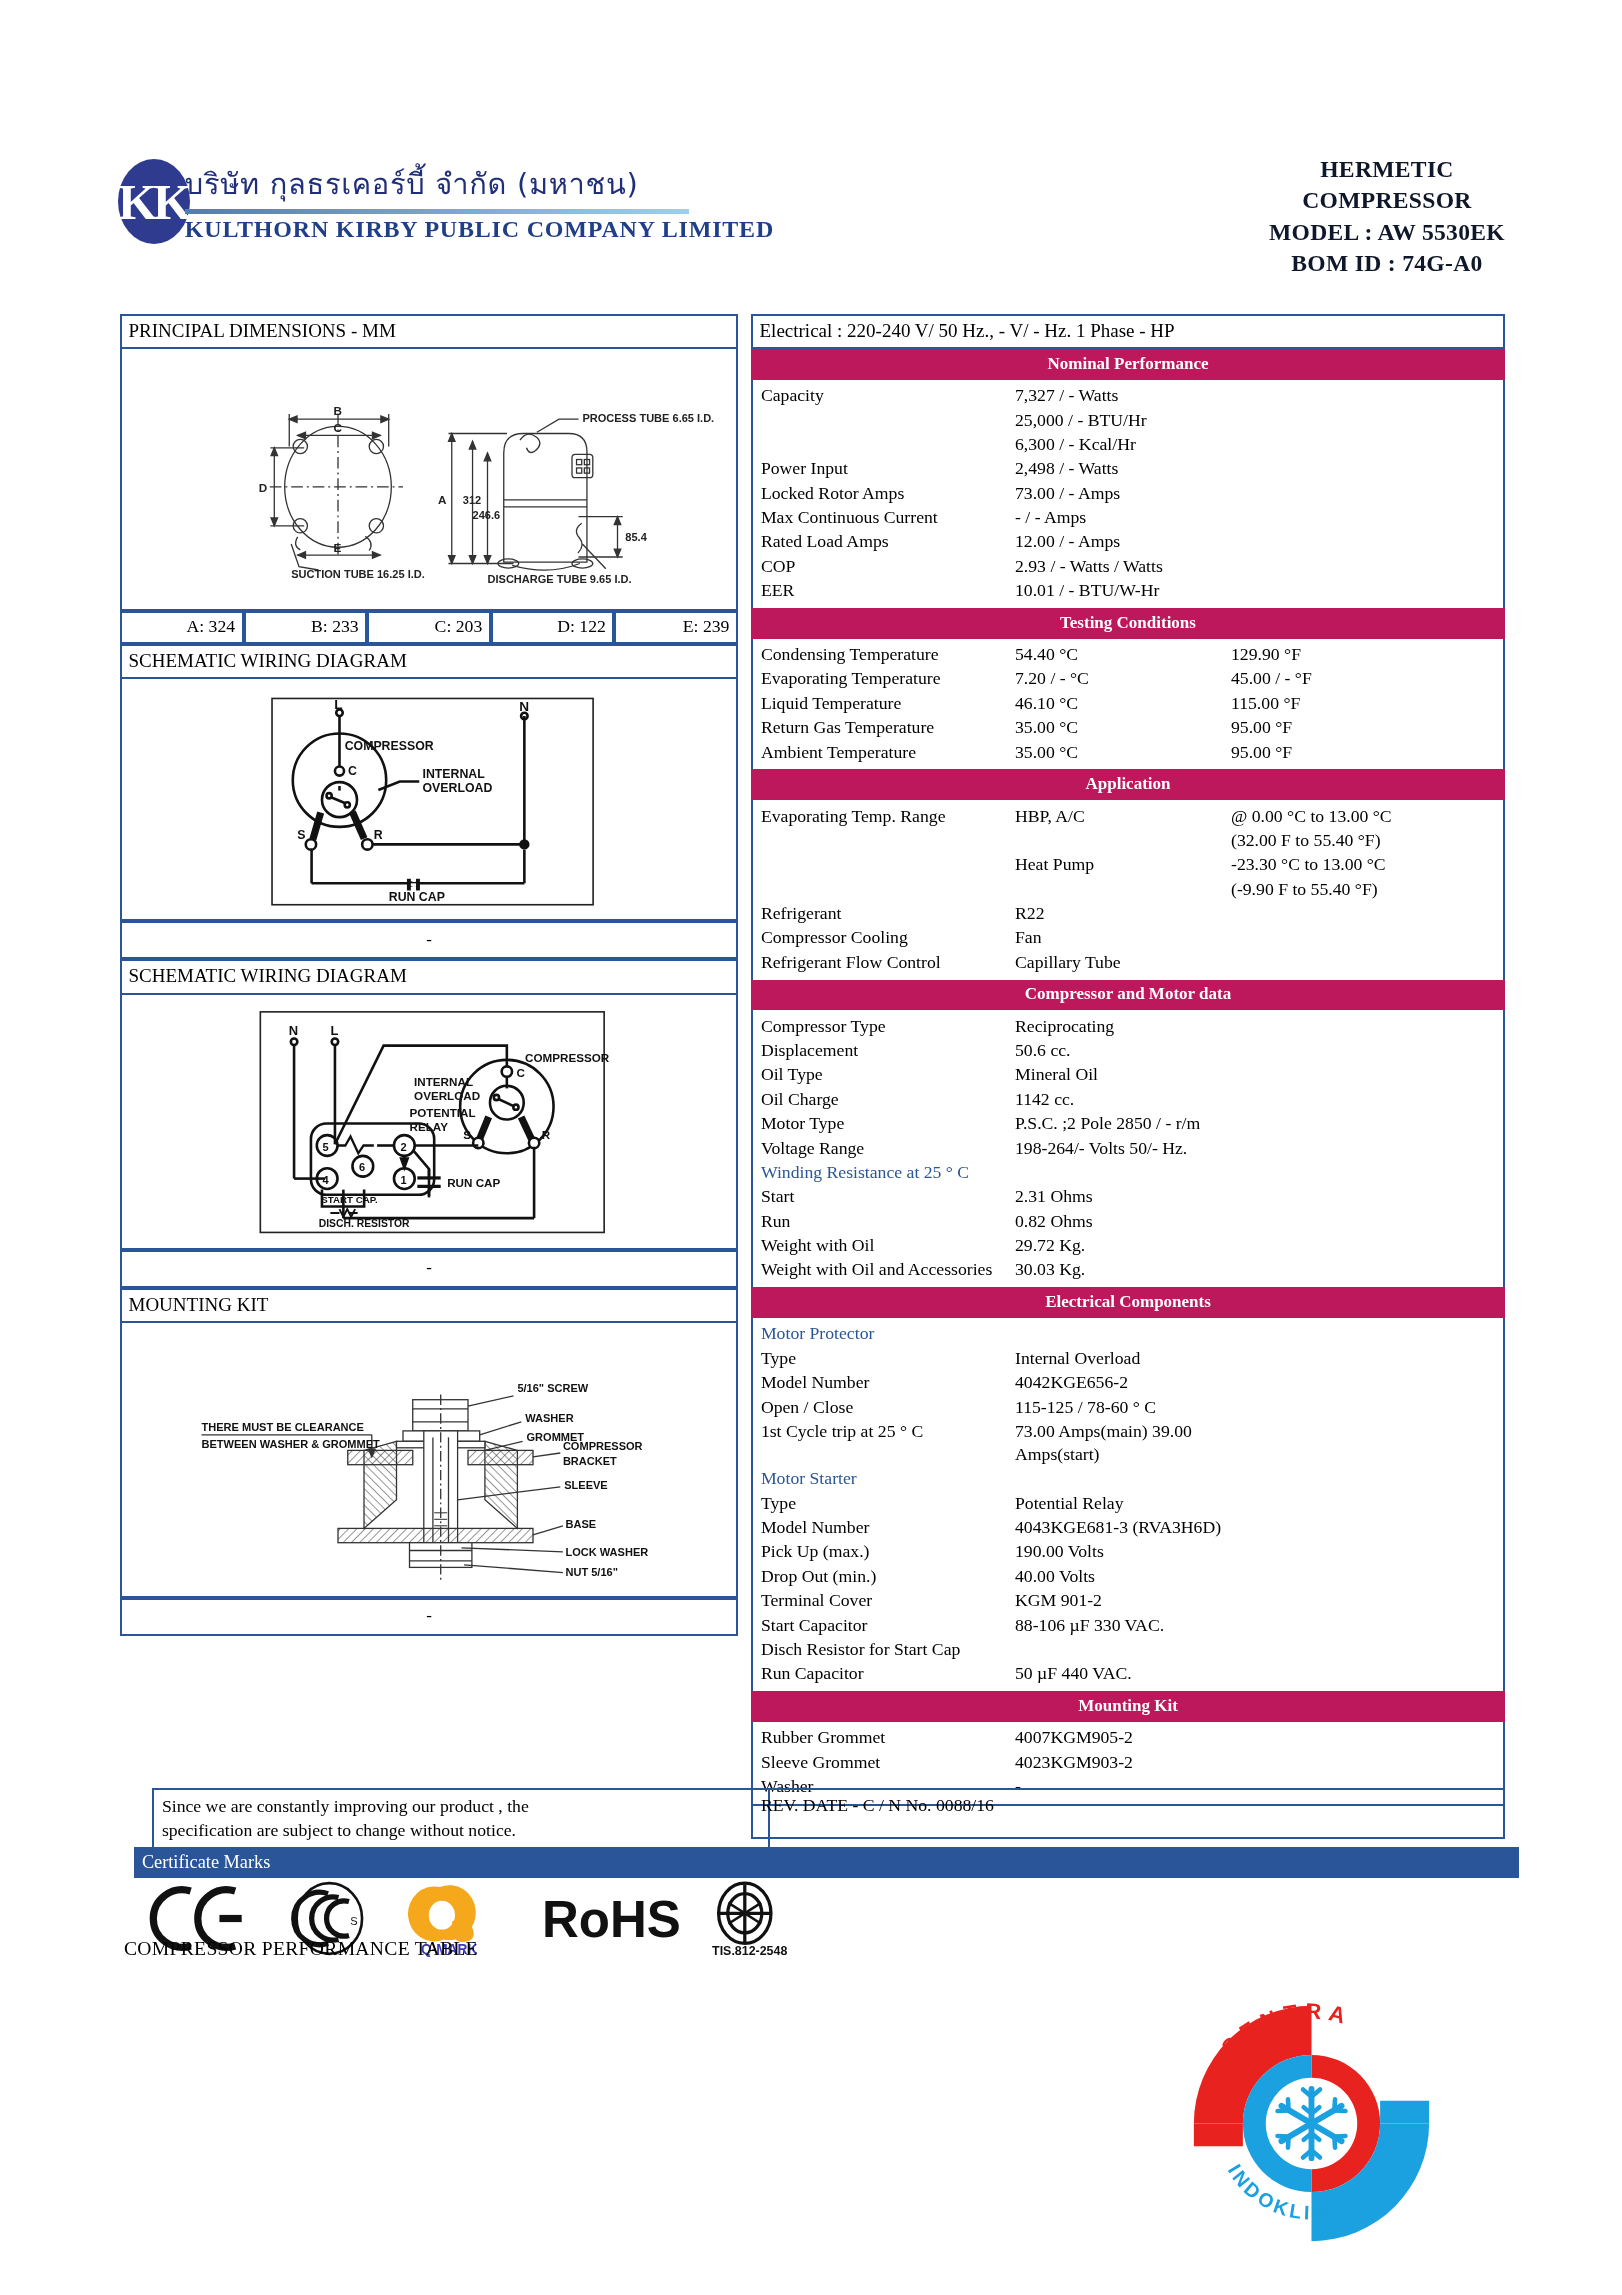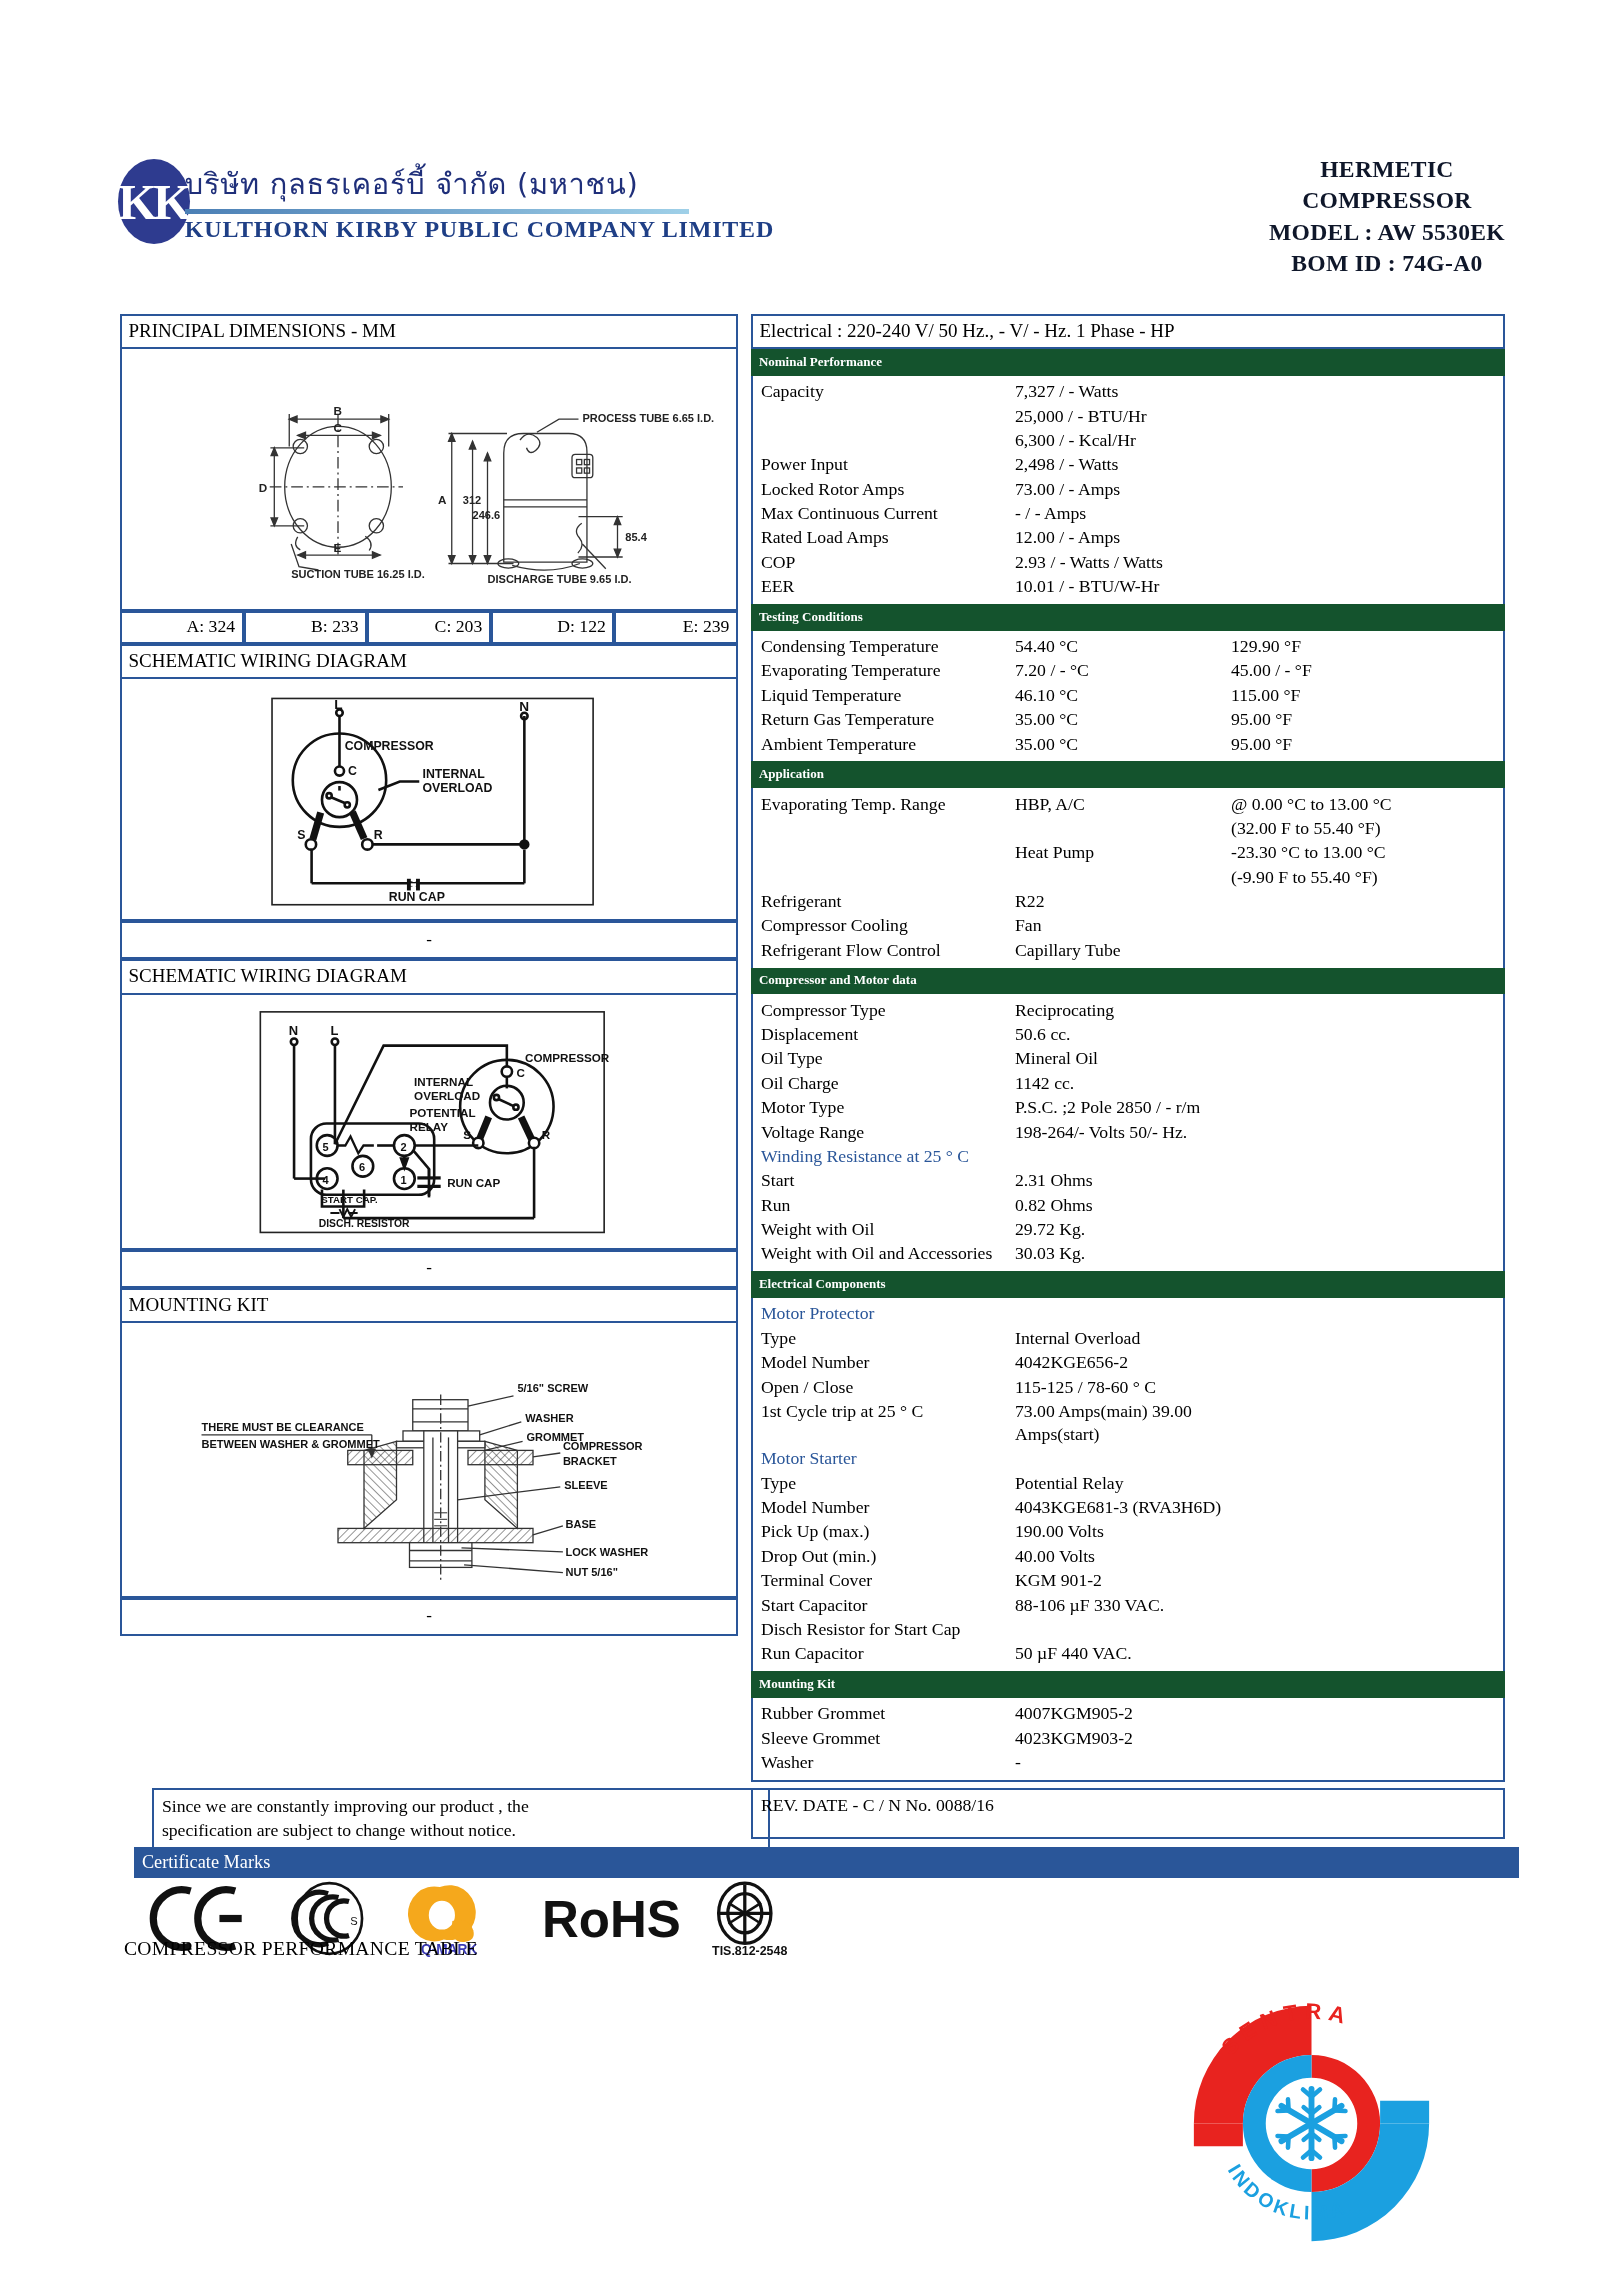--- a/index.html
+++ b/index.html
@@ -17,21 +17,21 @@
   .brand-en{font-family:"Liberation Serif",serif;font-weight:bold;font-size:24px;color:#1f3f86;letter-spacing:0.8px;white-space:nowrap;}
 
   .title-block{position:absolute;right:0;top:0;text-align:center;color:#0f172a;
                font-family:"Liberation Serif",serif;font-weight:bold;font-size:23.6px;line-height:1.33;letter-spacing:0.3px;}
 
   
   .col-left{position:absolute;left:120px;top:314px;width:618px;}
   .col-right{position:absolute;left:751px;top:314px;width:754px;}
   .row-hd{border:2px solid #2a5699;border-bottom-width:2px;box-sizing:border-box;padding:3.9px 6.5px 5.2px 6.5px;
           font-size:19px;background:#fff;}
-  .sec-bar{background:#14532d;color:#fff;font-weight:bold;font-size:13px;padding:4.6px 7.9px 5.9px 7.9px;box-sizing:border-box;}
+  .sec-bar{background:#be185d;color:#fff;font-weight:bold;font-size:17px;padding:4.6px 7.9px 5.9px 7.9px;box-sizing:border-box;text-align:center;}
   .dash-row{border:2px solid #2a5699;box-sizing:border-box;text-align:center;font-size:17px;padding:6.5px 0 7.9px 0;}
 
   
   .dim-art{border-left:2px solid #2a5699;border-right:2px solid #2a5699;border-bottom:2px solid #2a5699;box-sizing:border-box;
            height:262px;position:relative;background:#fff;}
   .dims-row{display:flex;text-align:right;}
   .dims-cell{border:2px solid #2a5699;box-sizing:border-box;flex:1;padding:3.3px 6.5px 4.6px 6.5px;font-size:17.7px;}
   .dims-cell + .dims-cell{border-left-width:2px;}
   .art-box{border-left:2px solid #2a5699;border-right:2px solid #2a5699;border-bottom:2px solid #2a5699;box-sizing:border-box;
            position:relative;background:#fff;}

